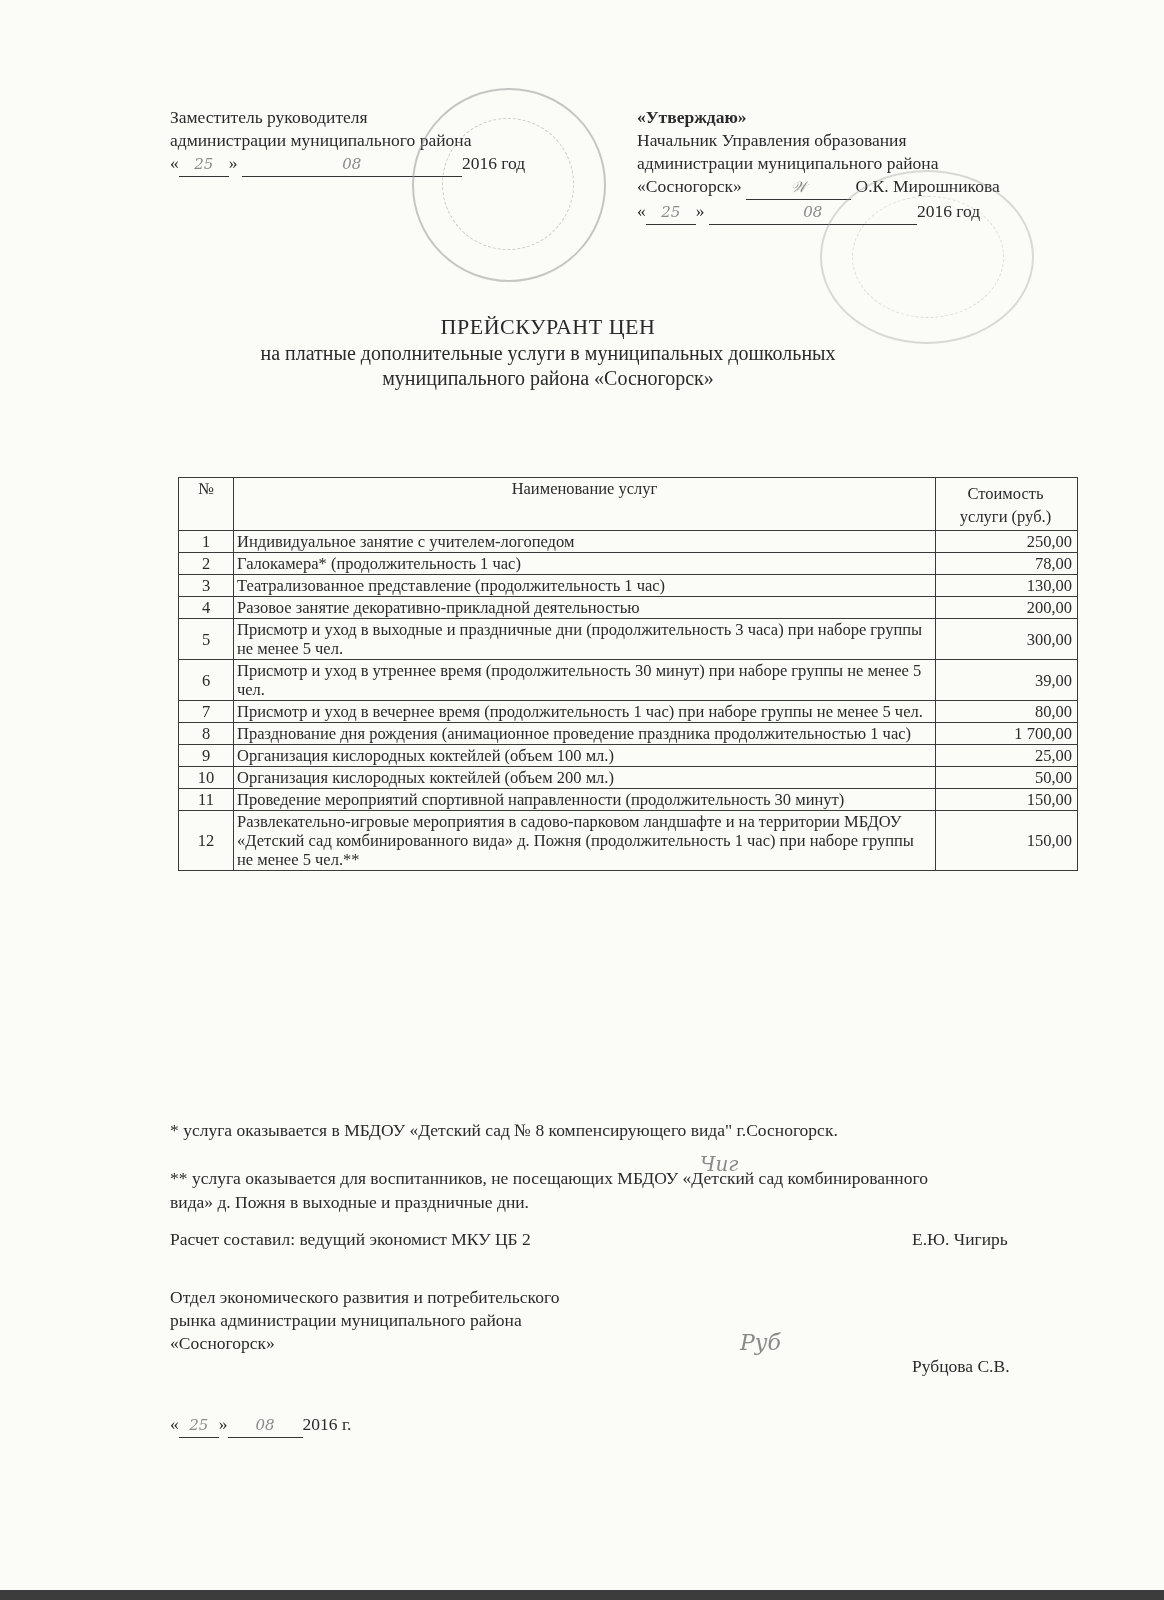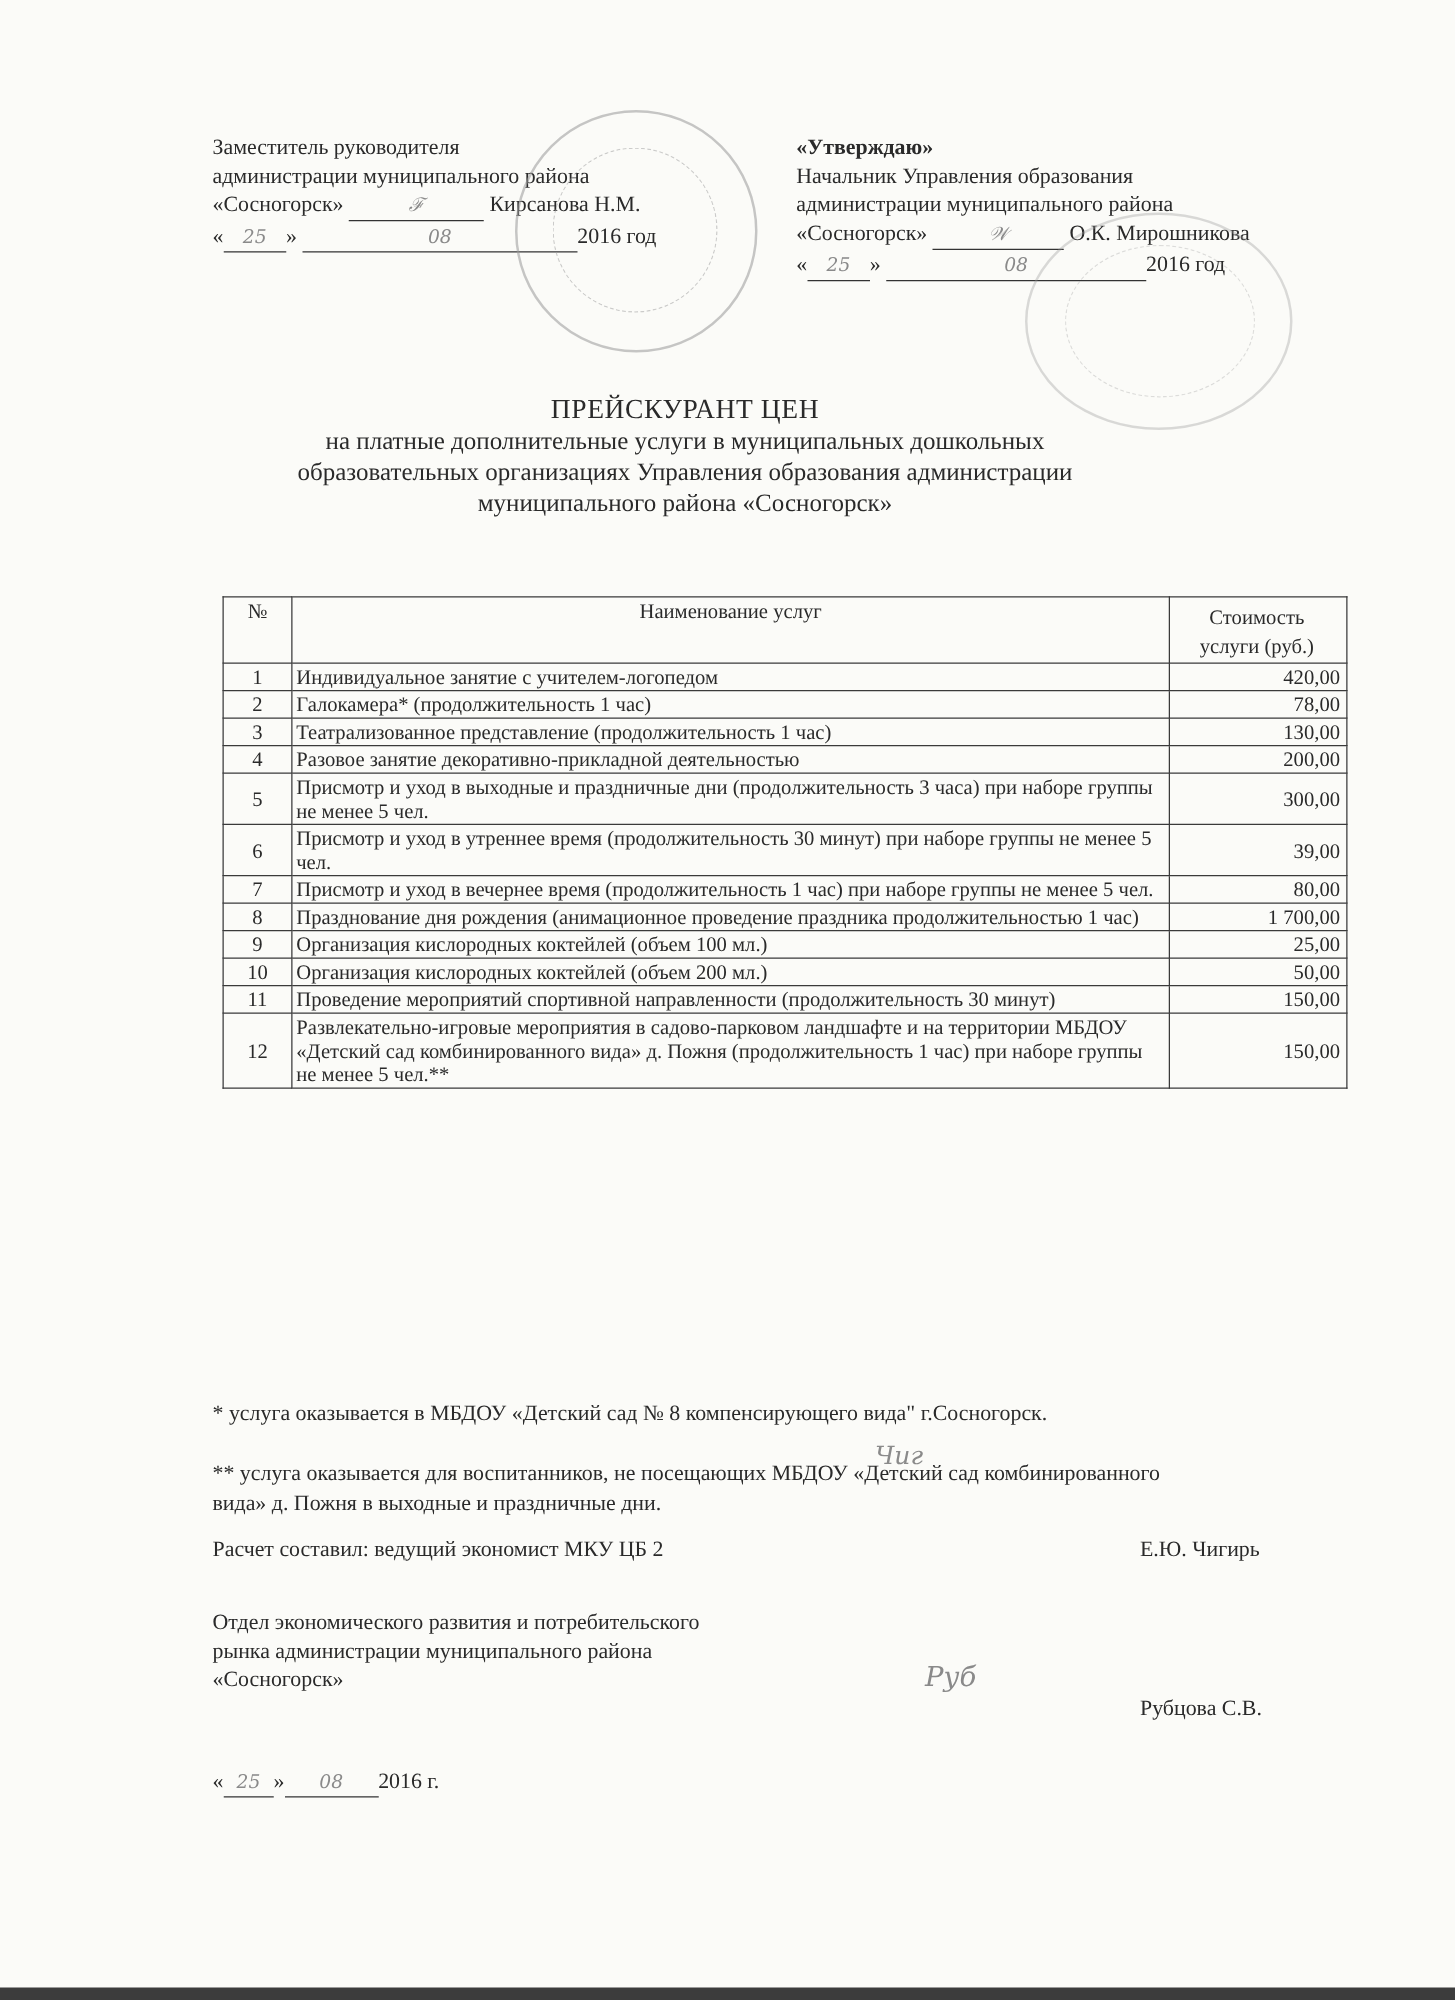--- a/index.html
+++ b/index.html
@@ -37,25 +37,20 @@
   .sign { font-size: 17.5px; line-height: 23px; white-space: nowrap; }
   .bottom-bar { left: 0; top: 1590px; width: 1164px; height: 10px; background: #3c3c3c; }
 </style>
 </head>
 <body>
 
 <div class="abs hdr-block" style="left:170px; top:106px;">
   <div>Заместитель руководителя</div>
   <div>администрации муниципального района</div>
   <div>
-    <span>«Сосногорск»</span>
-    <span class="uline" style="width:108px;"><span class="hw">ℱ</span></span>
-    <span>Кирсанова Н.М.</span>
-  </div>
-  <div>
     «<span class="uline" style="width:50px;"><span class="hw">25</span></span>»
     <span class="uline" style="width:220px;"><span class="hw">08</span></span><span>2016 год</span>
   </div>
 </div>
 <div class="abs stamp" style="left:412px; top:88px; width:190px; height:190px;">
   <div class="stamp-inner" style="left:28px; top:28px; width:130px; height:130px;"></div>
 </div>
 
 <div class="abs hdr-block" style="left:637px; top:106px;">
   <div class="title">«Утверждаю»</div>
@@ -71,40 +66,39 @@
     <span class="uline" style="width:208px;"><span class="hw">08</span></span><span>2016 год</span>
   </div>
 </div>
 <div class="abs stamp" style="left:820px; top:170px; width:210px; height:170px; opacity:0.35;">
   <div class="stamp-inner" style="left:30px; top:24px; width:150px; height:120px;"></div>
 </div>
 
 <div class="abs doc-title" style="top:313px;">
   <div class="main">ПРЕЙСКУРАНТ ЦЕН</div>
   <div class="sub">на платные дополнительные услуги в муниципальных дошкольных</div>
-  <div class="sub">образовательных организациях Управления образования администрации</div>
   <div class="sub">муниципального района «Сосногорск»</div>
 </div>
 
 <table class="prices">
   <thead>
     <tr>
       <th class="c-num" style="height:50px;">№</th>
       <th class="c-name" style="text-align:center;">Наименование услуг</th>
       <th class="c-price hdr-price">
         <div>Стоимость</div>
         <div>услуги (руб.)</div>
       </th>
     </tr>
   </thead>
   <tbody id="price-rows">
       <tr>
         <td class="c-num">1</td>
         <td class="c-name">Индивидуальное занятие с учителем-логопедом</td>
-        <td class="c-price">420,00</td>
+        <td class="c-price">250,00</td>
       </tr>
       <tr>
         <td class="c-num">2</td>
         <td class="c-name">Галокамера* (продолжительность 1 час)</td>
         <td class="c-price">78,00</td>
       </tr>
       <tr>
         <td class="c-num">3</td>
         <td class="c-name">Театрализованное представление (продолжительность 1 час)</td>
         <td class="c-price">130,00</td>

